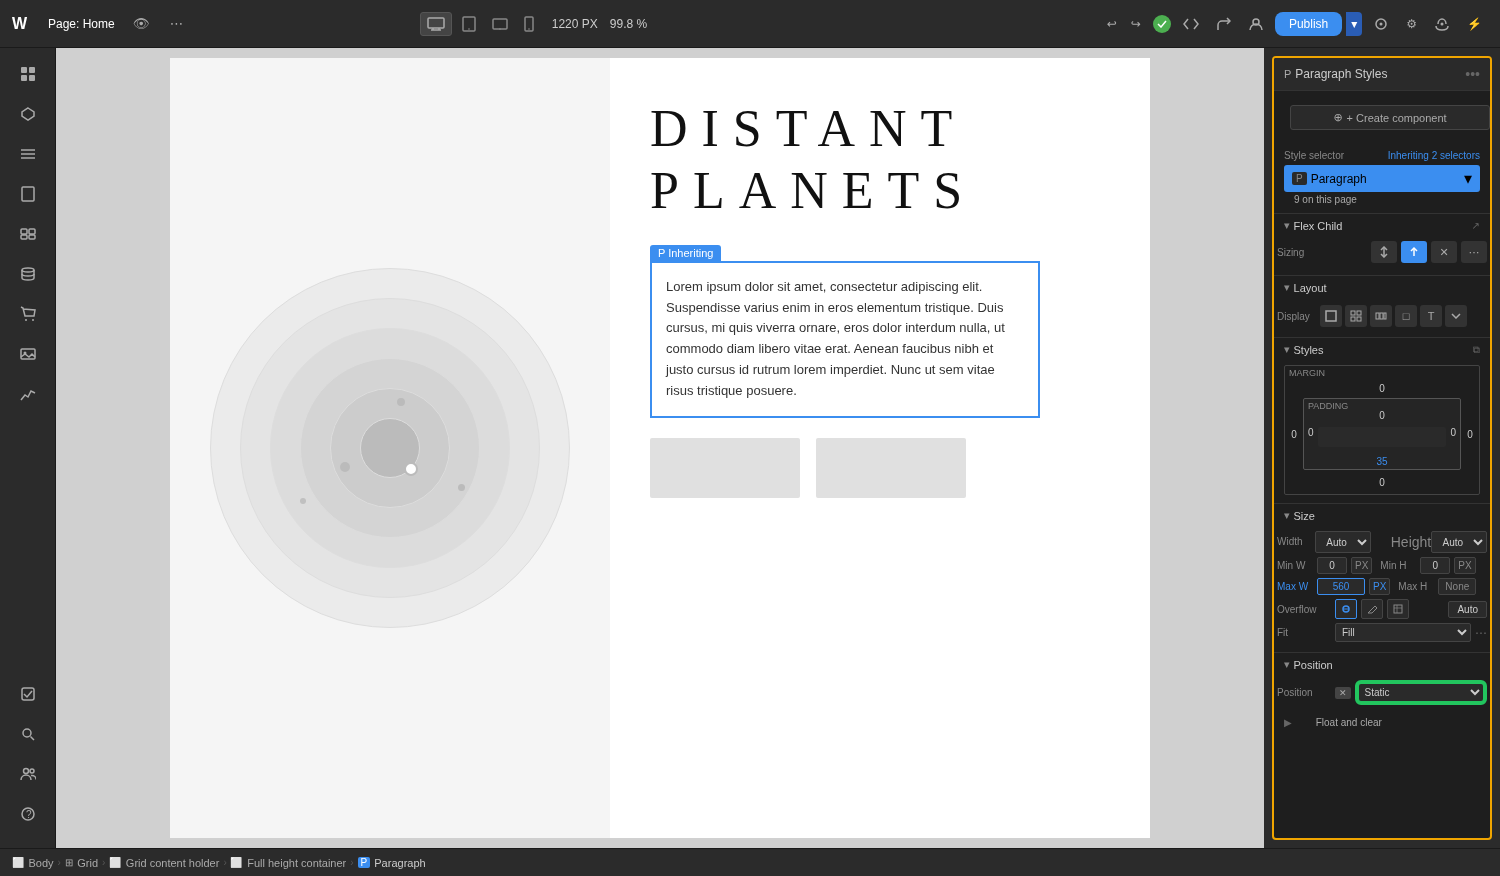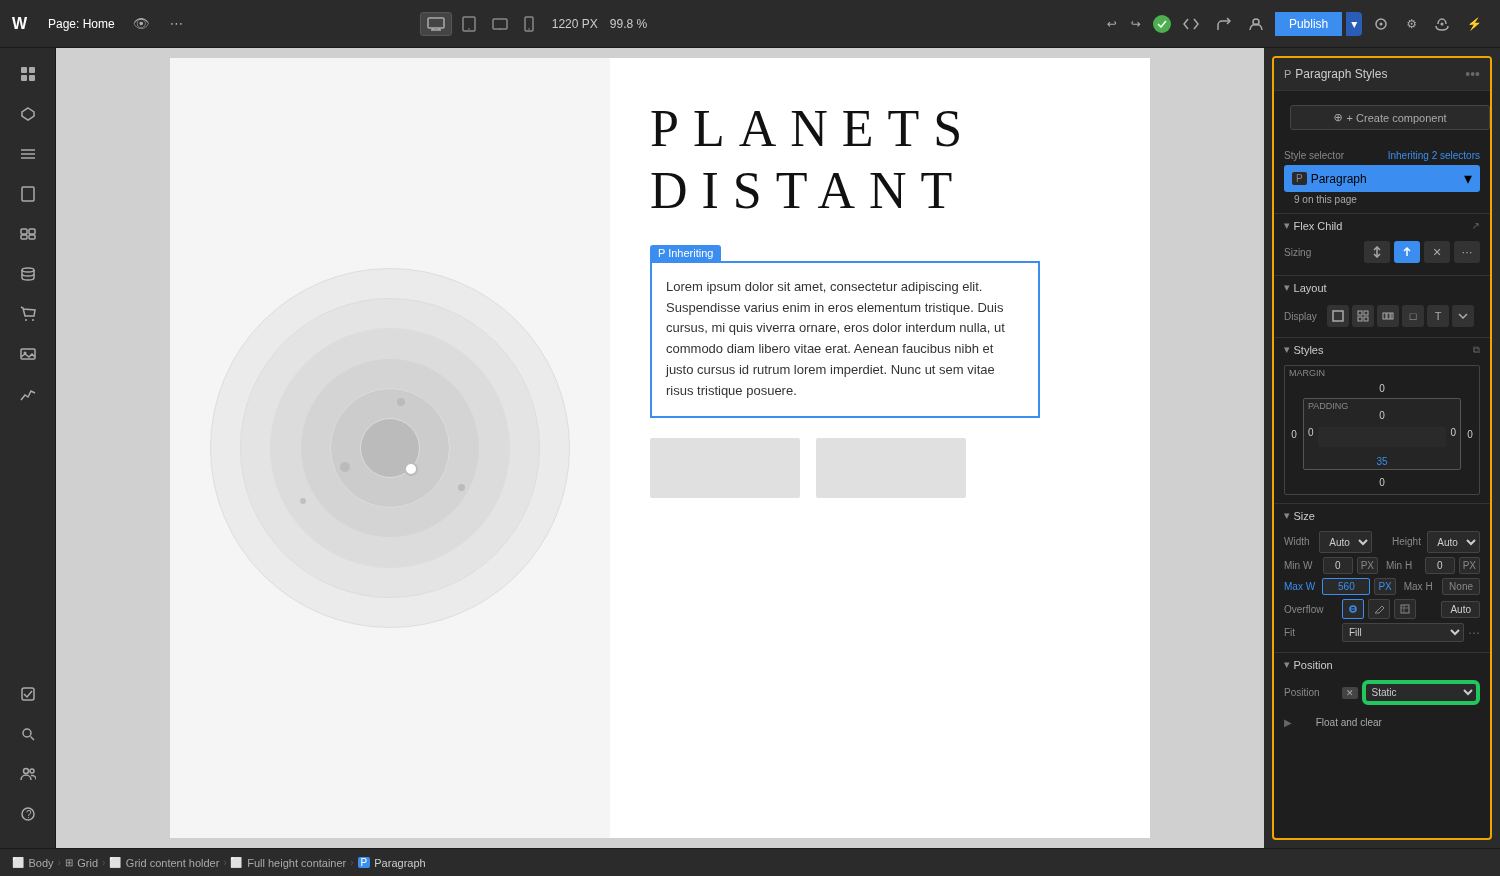--- a/index.html
+++ b/index.html
@@ -10,21 +10,21 @@
     .topbar-logo { color: #fff; font-weight: bold; font-size: 16px; width: 28px; }
     .topbar-page { color: #aaa; font-size: 12px; display: flex; align-items: center; gap: 0; }
     .topbar-page span { color: #fff; }
     .topbar-center { display: flex; align-items: center; gap: 4px; margin: 0 auto; }
     .device-btn { background: none; border: none; color: #aaa; cursor: pointer; padding: 4px 6px; border-radius: 3px; display: flex; align-items: center; justify-content: center; }
     .device-btn.active { background: #444; color: #fff; }
     .topbar-dims { color: #ccc; font-size: 12px; margin: 0 8px; }
     .topbar-zoom { color: #ccc; font-size: 12px; }
     .topbar-right { display: flex; align-items: center; gap: 6px; margin-left: auto; }
     .topbar-btn { background: none; border: none; color: #aaa; cursor: pointer; padding: 4px 6px; font-size: 12px; border-radius: 3px; display: flex; align-items: center; gap: 4px; }
-    .publish-btn { background: #3b8ef0; color: #fff; border: none; padding: 5px 14px; border-radius: 0; font-size: 12px; cursor: pointer; font-weight: 500; }
+    .publish-btn { background: #3b8ef0; color: #fff; border: none; padding: 5px 14px; border-radius: 8px; font-size: 12px; cursor: pointer; font-weight: 500; }
     .undo-redo { display: flex; gap: 2px; }
     .status-green { width: 18px; height: 18px; background: #4caf50; border-radius: 50%; display: flex; align-items: center; justify-content: center; }
 
     
     .main { display: flex; flex: 1; overflow: hidden; }
 
     
     .left-sidebar { width: 56px; background: #2b2b2b; border-right: 1px solid #1a1a1a; display: flex; flex-direction: column; align-items: center; padding: 8px 0; gap: 4px; }
     .sidebar-icon { width: 36px; height: 36px; display: flex; align-items: center; justify-content: center; color: #aaa; cursor: pointer; border-radius: 4px; font-size: 14px; }
     .sidebar-spacer { flex: 1; }
@@ -62,21 +62,21 @@
     
     .panel-section { padding: 6px 10px; }
     .style-selector-label { color: #888; font-size: 10px; margin-bottom: 4px; display: flex; justify-content: space-between; }
     .inheriting-text { color: #3b8ef0; font-size: 10px; }
     .selector-dropdown-inner { display: flex; align-items: center; gap: 4px; background: #3b8ef0; padding: 4px 8px; border-radius: 3px; width: 100%; }
     .nine-count { color: #aaa; font-size: 10px; padding: 2px 10px; }
 
     
     .section-header { padding: 5px 10px; display: flex; align-items: center; justify-content: space-between; cursor: pointer; }
     .section-header-title { color: #ccc; font-size: 11px; font-weight: 500; display: flex; align-items: center; gap: 4px; }
-    .section-content { padding: 4px 10px 8px; }
+    .section-content { padding: 4px 3px 8px; }
 
     
     .flex-sizing { display: flex; align-items: center; gap: 4px; }
     .size-btn { background: #333; border: none; color: #aaa; padding: 3px 6px; border-radius: 3px; cursor: pointer; font-size: 11px; width: 26px; height: 22px; display: flex; align-items: center; justify-content: center; }
     .size-btn.active { background: #3b8ef0; color: #fff; }
     .alignment-order { padding: 3px 10px 6px; }
 
     
     .layout-row { display: flex; align-items: center; gap: 3px; padding: 2px 0; }
     .layout-btn { background: #333; border: none; color: #aaa; padding: 3px; border-radius: 3px; cursor: pointer; width: 22px; height: 22px; display: flex; align-items: center; justify-content: center; font-size: 11px; }
@@ -300,22 +300,22 @@
             <div class="dot" style="left:52%;top:36%;"></div>
             <div class="dot" style="left:36%;top:54%;width:10px;height:10px;"></div>
             <div class="dot" style="left:54%;top:54%;width:14px;height:14px;background:#fff;border:2px solid #bbb;"></div>
             <div class="dot" style="left:69%;top:60%;width:7px;height:7px;"></div>
             <div class="dot" style="left:25%;top:64%;width:6px;height:6px;background:#c0c0c0;"></div>
           </div>
         </div>
 
         <div class="content-area">
           <div class="page-title">
+            <div>DISTANT</div>
             <div>PLANETS</div>
-            <div>DISTANT</div>
           </div>
 
           <div>
             <div class="selected-label">P  Inheriting</div>
             <div class="selected-paragraph">Lorem ipsum dolor sit amet, consectetur adipiscing elit. Suspendisse varius enim in eros elementum tristique. Duis cursus, mi quis viverra ornare, eros dolor interdum nulla, ut commodo diam libero vitae erat. Aenean faucibus nibh et justo cursus id rutrum lorem imperdiet. Nunc ut sem vitae risus tristique posuere.</div>
           </div>
 
           <div class="image-placeholders">
             <div class="img-placeholder" style="width:150px;"></div>
             <div class="img-placeholder" style="width:150px;"></div>
@@ -497,21 +497,21 @@
             <span>Size</span>
           </span>
         </div>
         <div class="section-content">
 
           <div style="display:flex;gap:4px;margin-bottom:4px">
             <span style="color:#888;font-size:10px;width:36px;line-height:22px">Width</span>
             <select class="size-value" style="background:#2a2a2a;border:1px solid #444;color:#ccc;font-size:10px;padding:2px;border-radius:2px;width:60px">
               <option>Auto</option><option>PX</option><option>%</option>
             </select>
-            <span style="color:#888;font-size:10px;width:36px;line-height:22px;margin-left:16px">Height</span>
+            <span style="color:#888;font-size:14px;width:36px;line-height:22px;margin-left:16px">Height</span>
             <select class="size-value" style="background:#2a2a2a;border:1px solid #444;color:#ccc;font-size:10px;padding:2px;border-radius:2px;width:60px">
               <option>Auto</option><option>PX</option><option>%</option>
             </select>
           </div>
 
           <div style="display:flex;gap:4px;margin-bottom:4px;align-items:center">
             <span style="color:#888;font-size:10px;width:36px">Min W</span>
             <input type="text" value="0" style="background: rgb(42, 42, 42); border: 1px solid rgb(68, 68, 68); color: rgb(204, 204, 204); font-size: 10px; padding: 2px; border-radius: 2px; width: 30px; text-align: center;">
             <span style="background:#2a2a2a;border:1px solid #444;color:#888;font-size:10px;padding:2px 3px;border-radius:2px;cursor:pointer">PX</span>
             <span style="color:#888;font-size:10px;width:36px;margin-left:4px">Min H</span>

